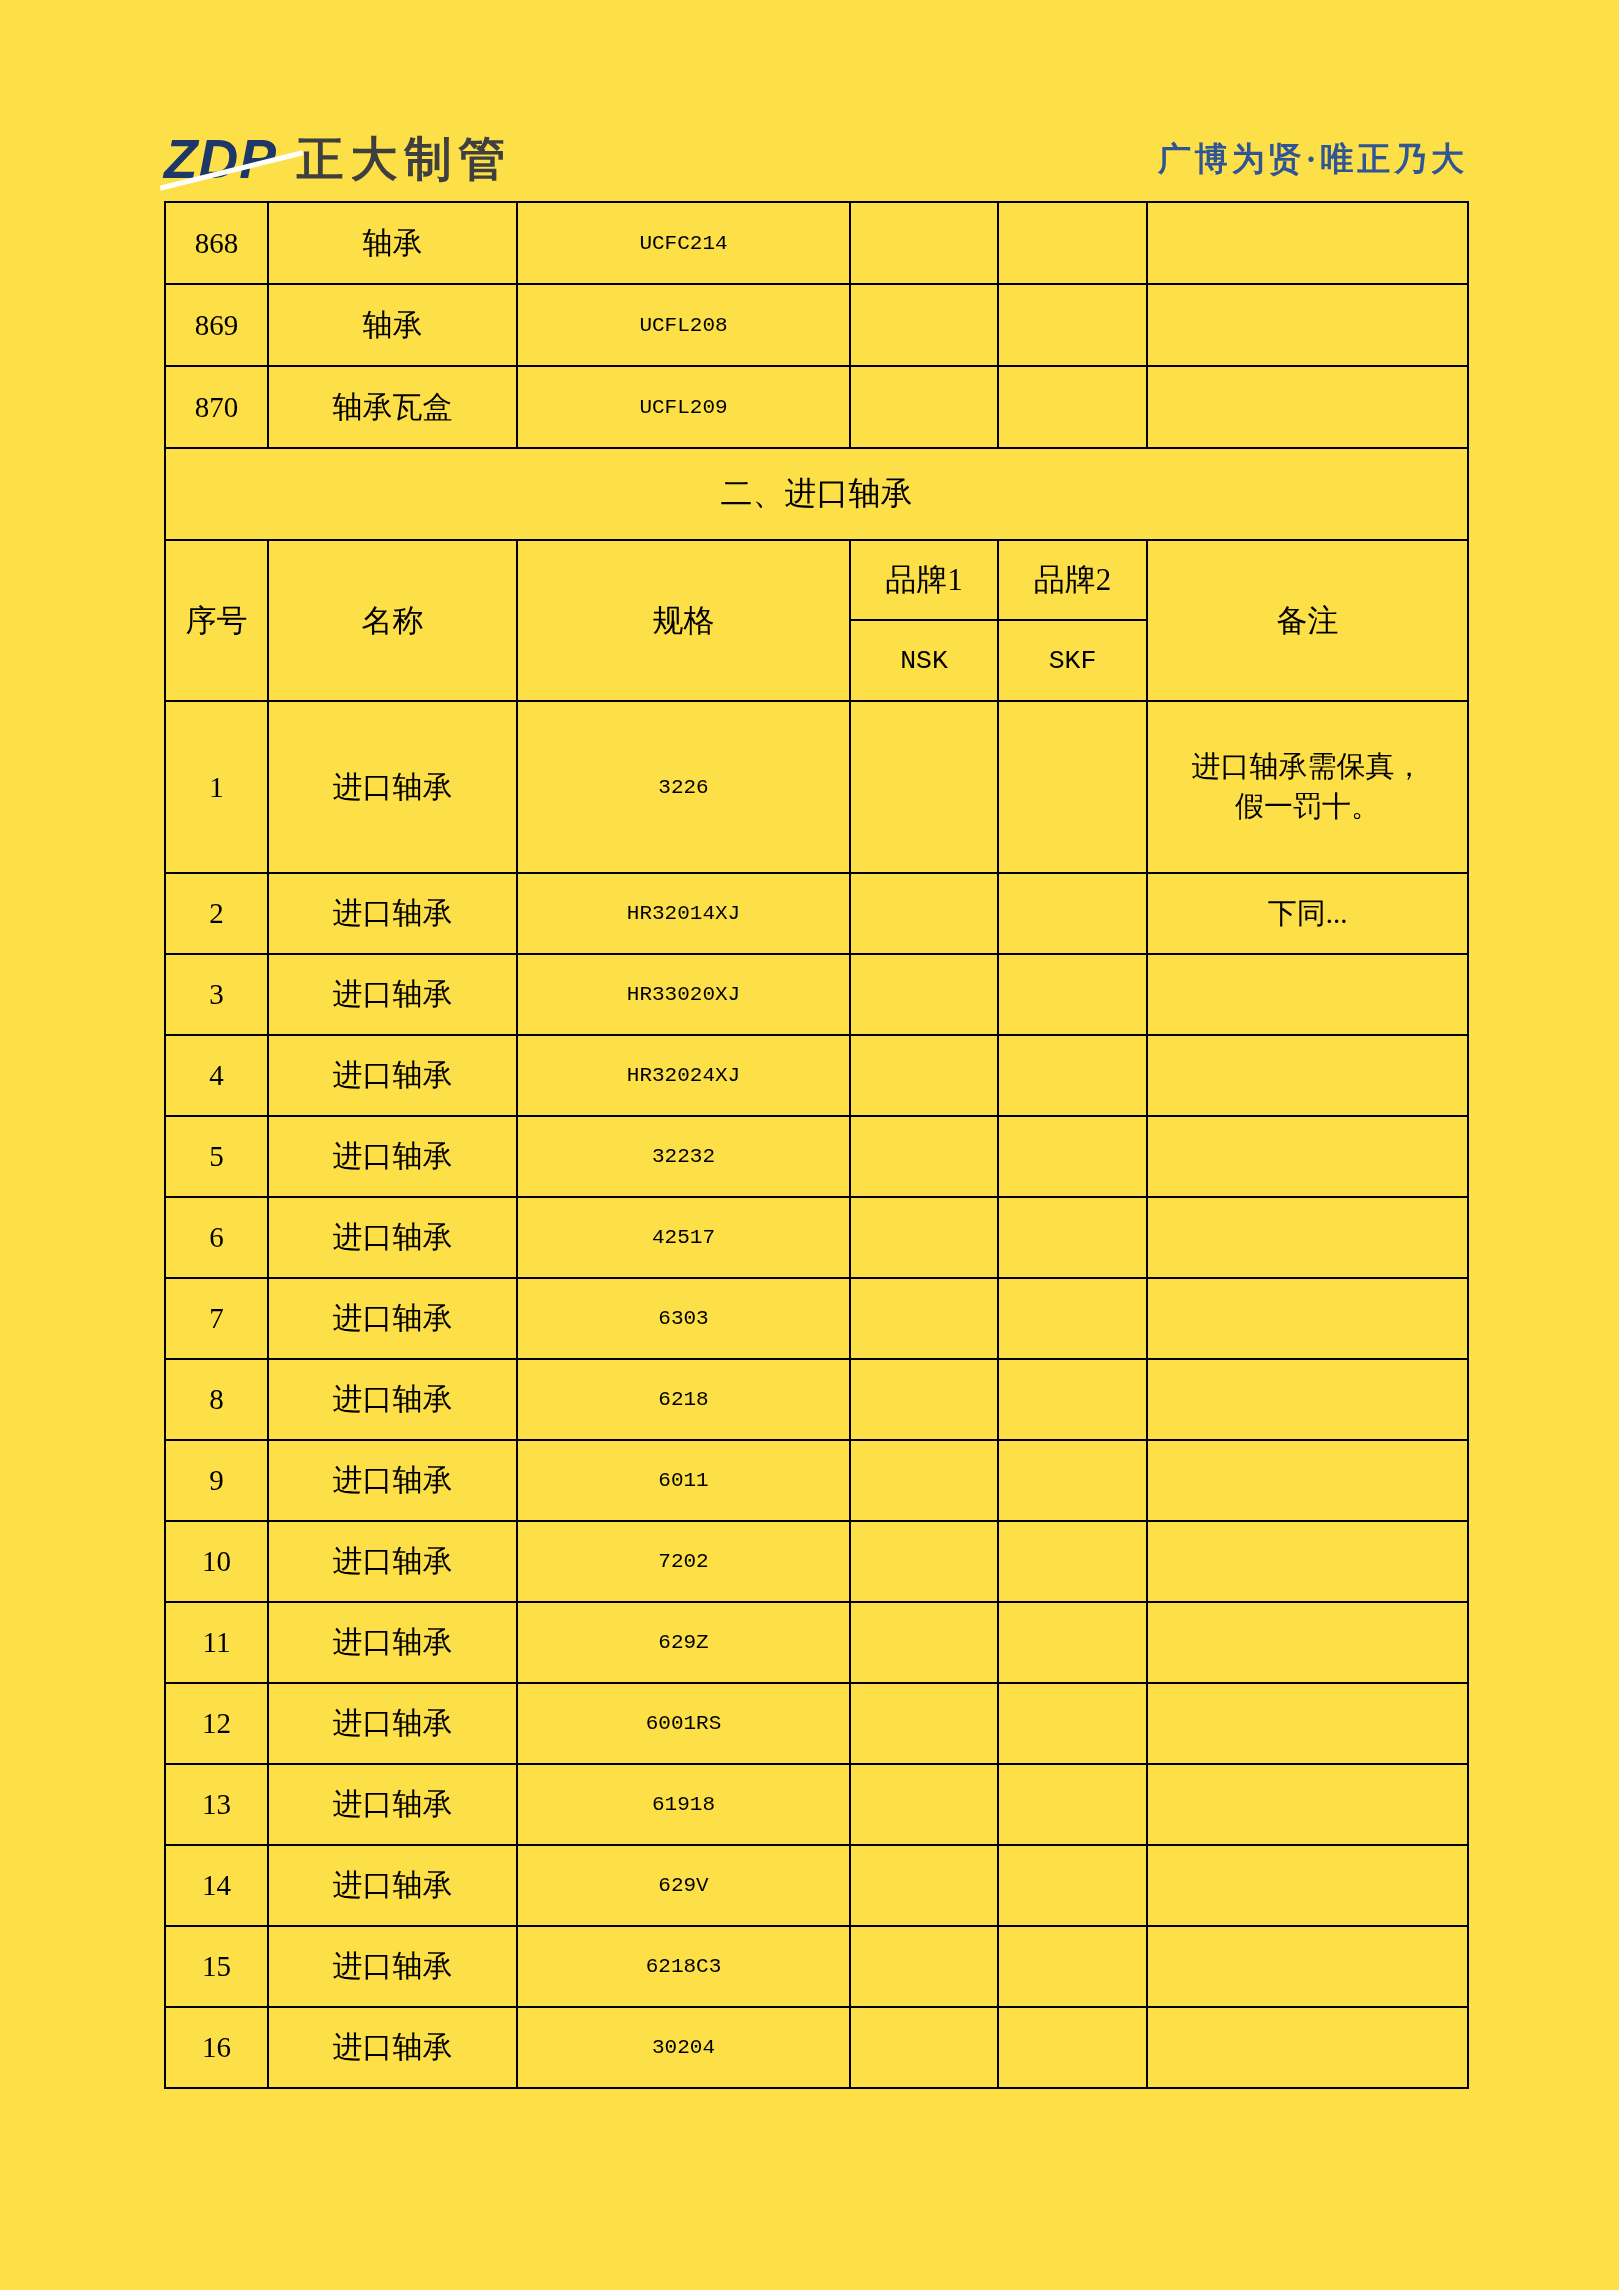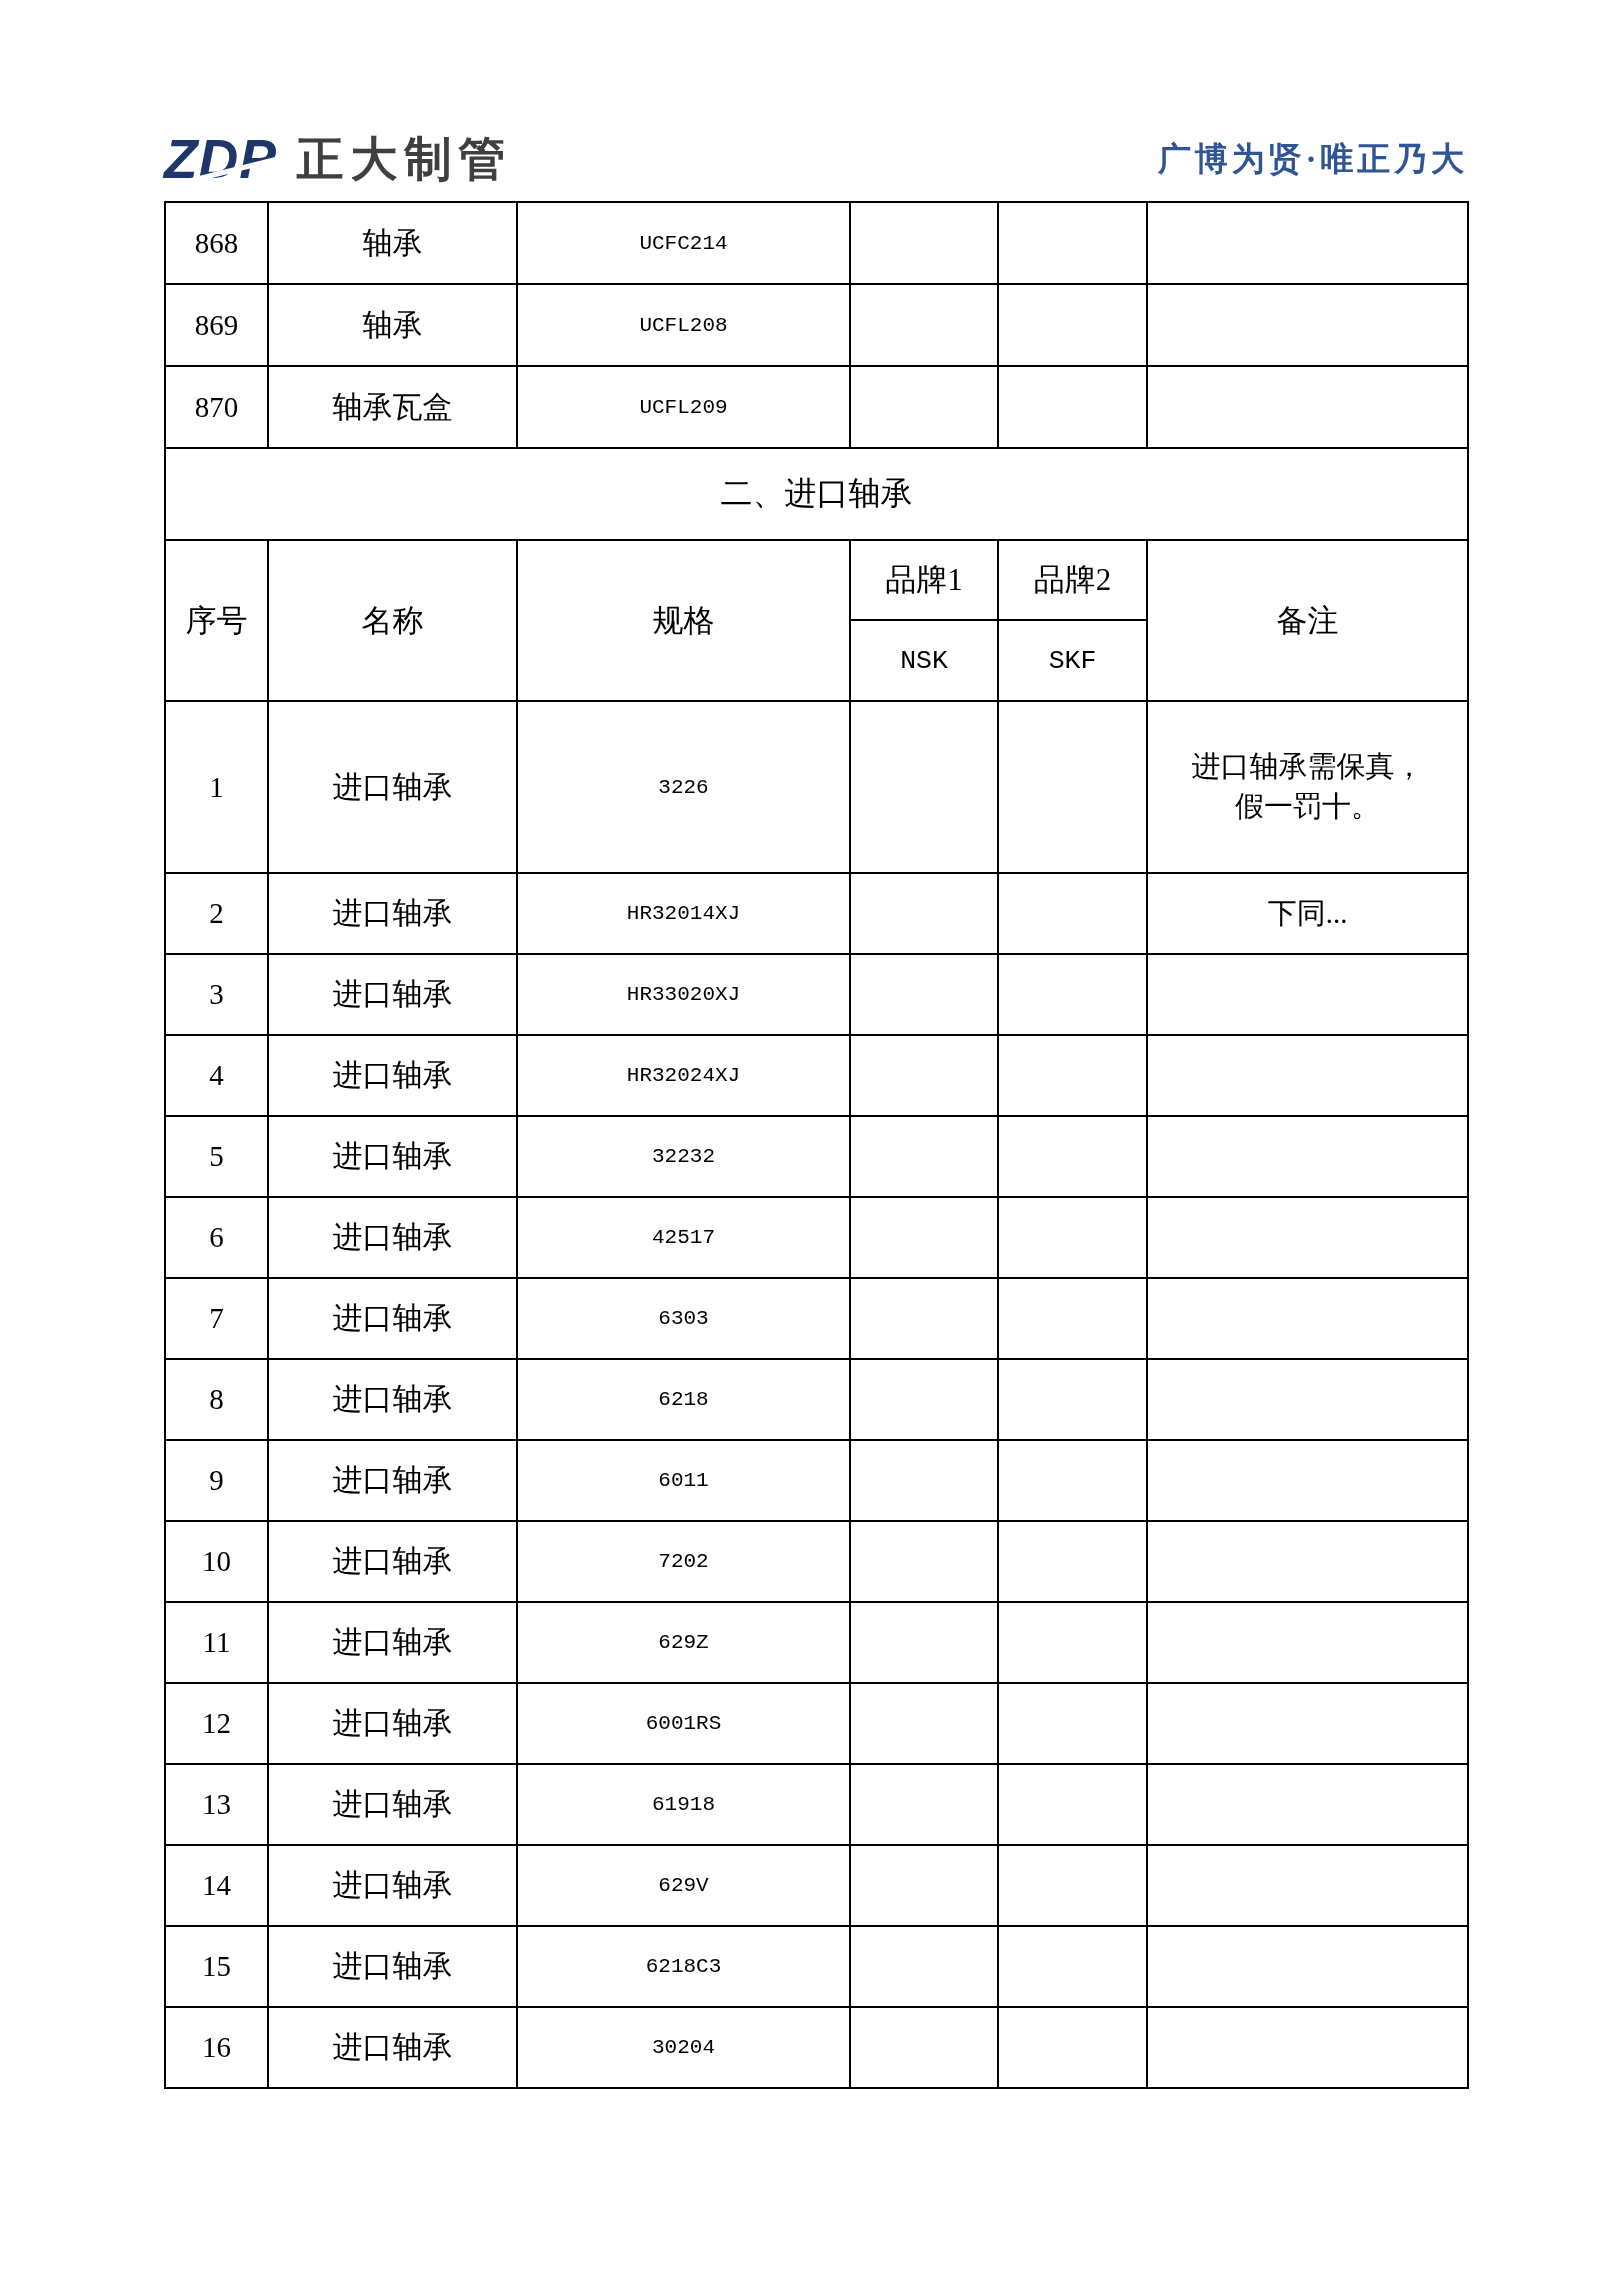--- a/index.html
+++ b/index.html
@@ -1,17 +1,17 @@
 <!DOCTYPE html>
 <html><head>
 <meta charset="utf-8">
 <style>
   html,body { margin:0; padding:0; background:#e8e8e8; }
   .page {
-    position:relative; width:1619px; height:2291px; background:#ffffff;
+    position:relative; width:1619px; height:2291px; background:#fde047;
     font-family:"Liberation Sans", sans-serif; color:#000; margin:0 auto; overflow:hidden;
   }
 
   
   .masthead {
     position:absolute; left:164px; top:122px; width:1304px; height:74px;
     display:flex; justify-content:space-between; align-items:center;
   }
   .logo { display:flex; align-items:center; position:relative; }
   .logo-zdp {

